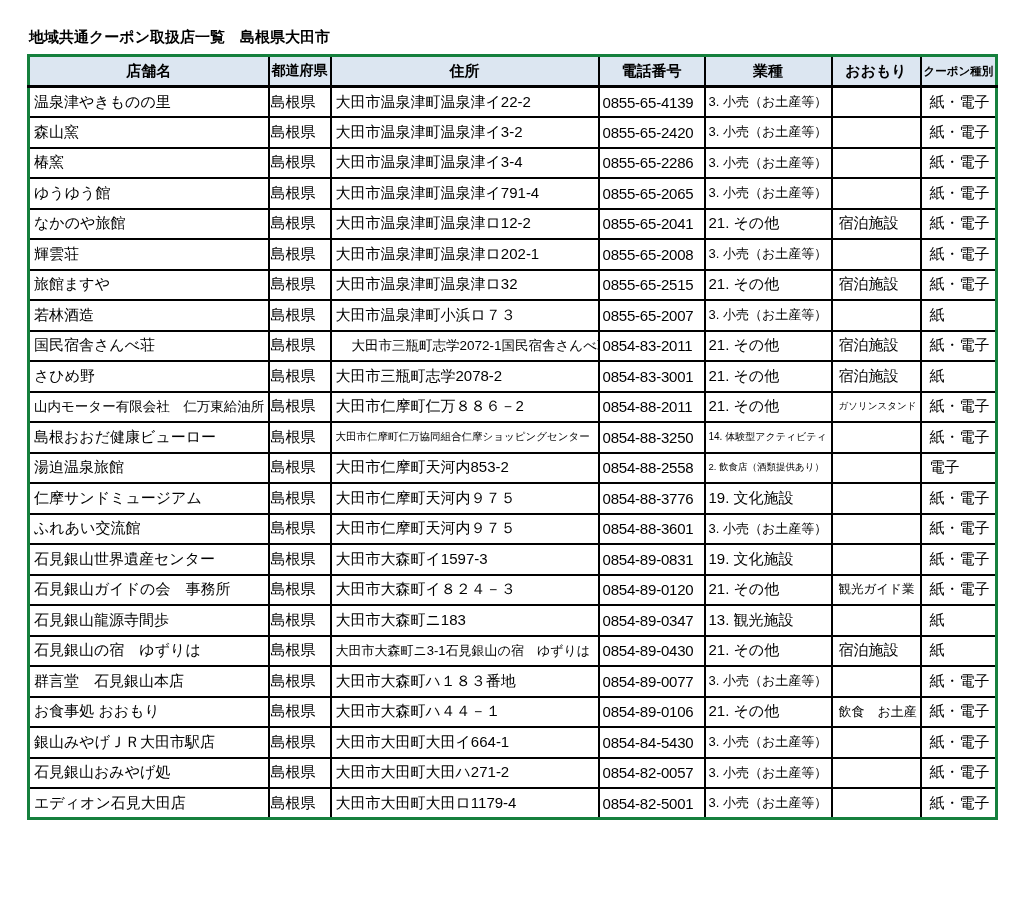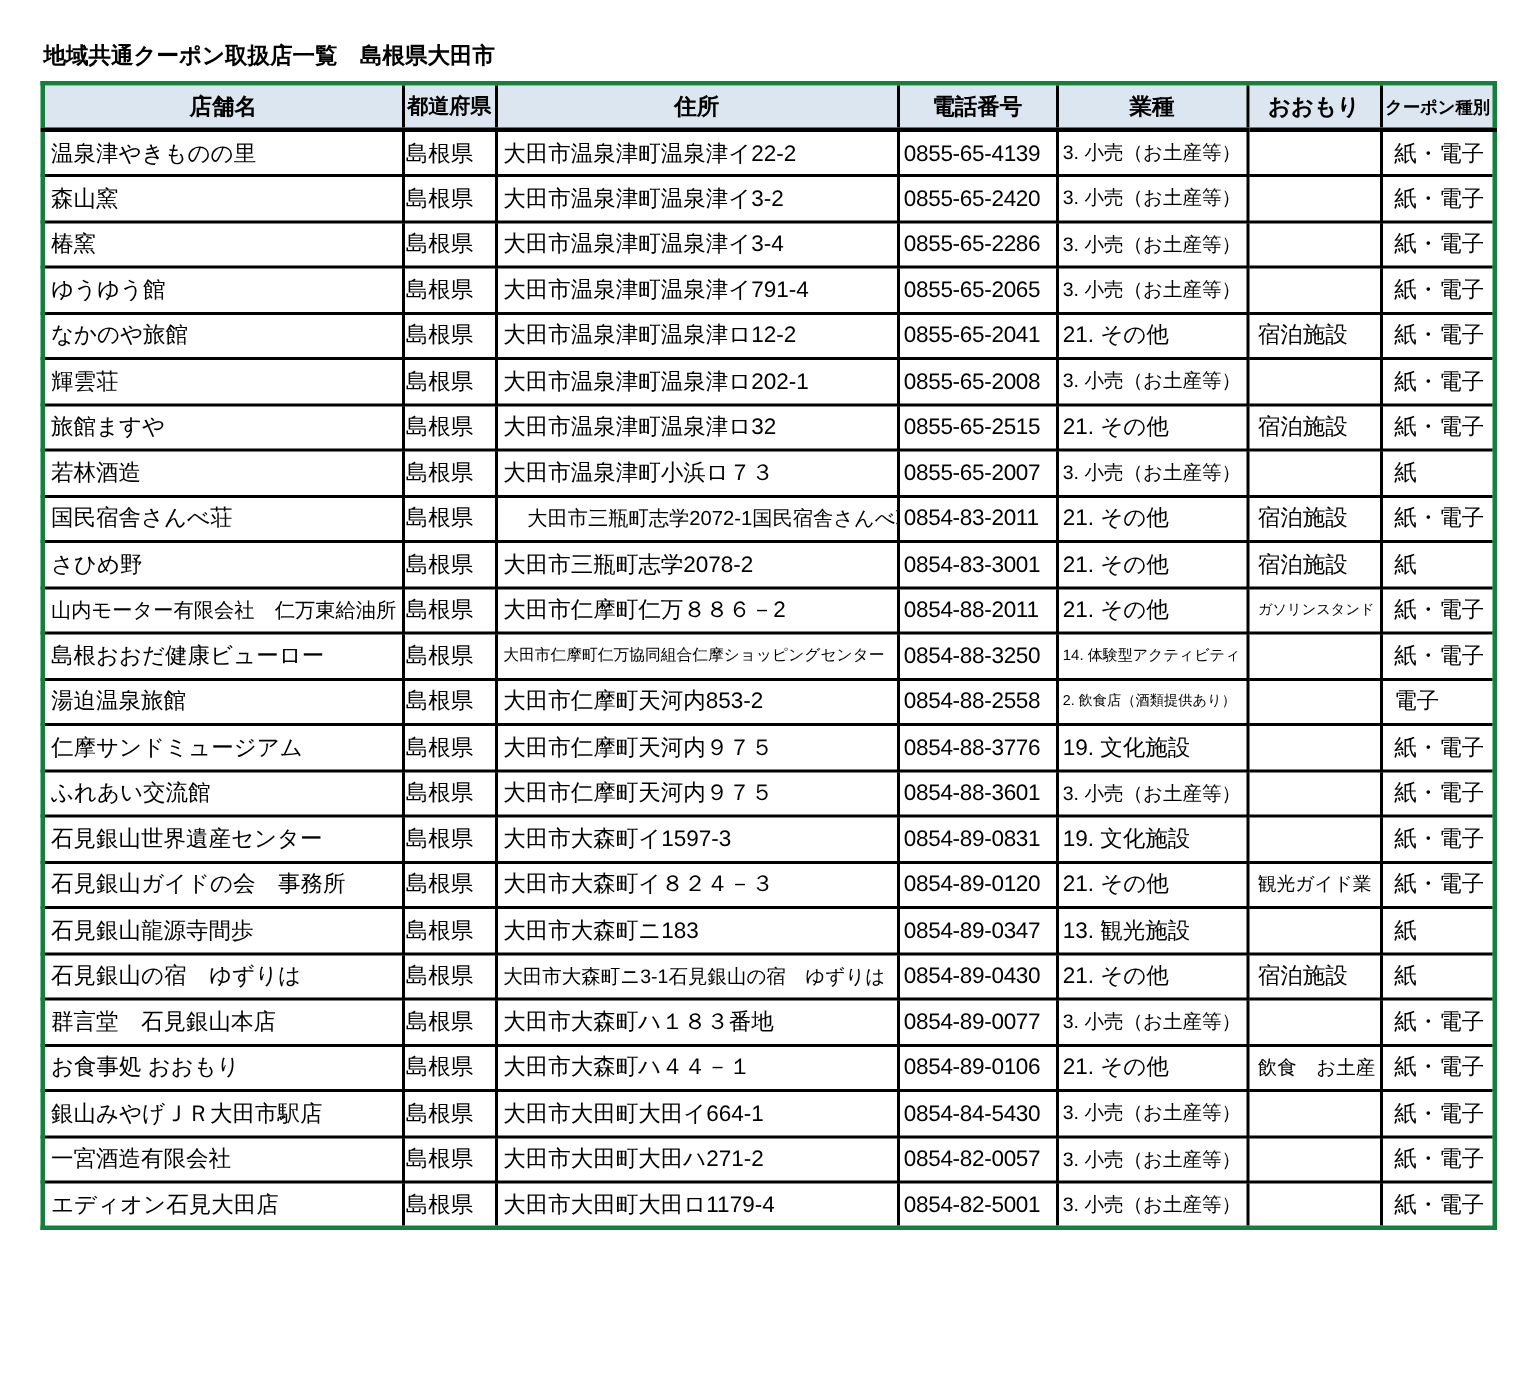--- a/index.html
+++ b/index.html
@@ -286,21 +286,21 @@
         <tr>
           <td class="c0">銀山みやげＪＲ大田市駅店</td>
           <td class="c1">島根県</td>
           <td class="c2">大田市大田町大田イ664-1</td>
           <td class="c3">0854-84-5430</td>
           <td class="c4" style="font-size: 13px;">3. 小売（お土産等）</td>
           <td class="c5"></td>
           <td class="c6">紙・電子</td>
         </tr>
         <tr>
-          <td class="c0">一宮酒造有限会社</td>
+          <td class="c0">石見銀山おみやげ処</td>
           <td class="c1">島根県</td>
           <td class="c2">大田市大田町大田ハ271-2</td>
           <td class="c3">0854-82-0057</td>
           <td class="c4" style="font-size: 13px;">3. 小売（お土産等）</td>
           <td class="c5"></td>
           <td class="c6">紙・電子</td>
         </tr>
         <tr>
           <td class="c0">エディオン石見大田店</td>
           <td class="c1">島根県</td>

